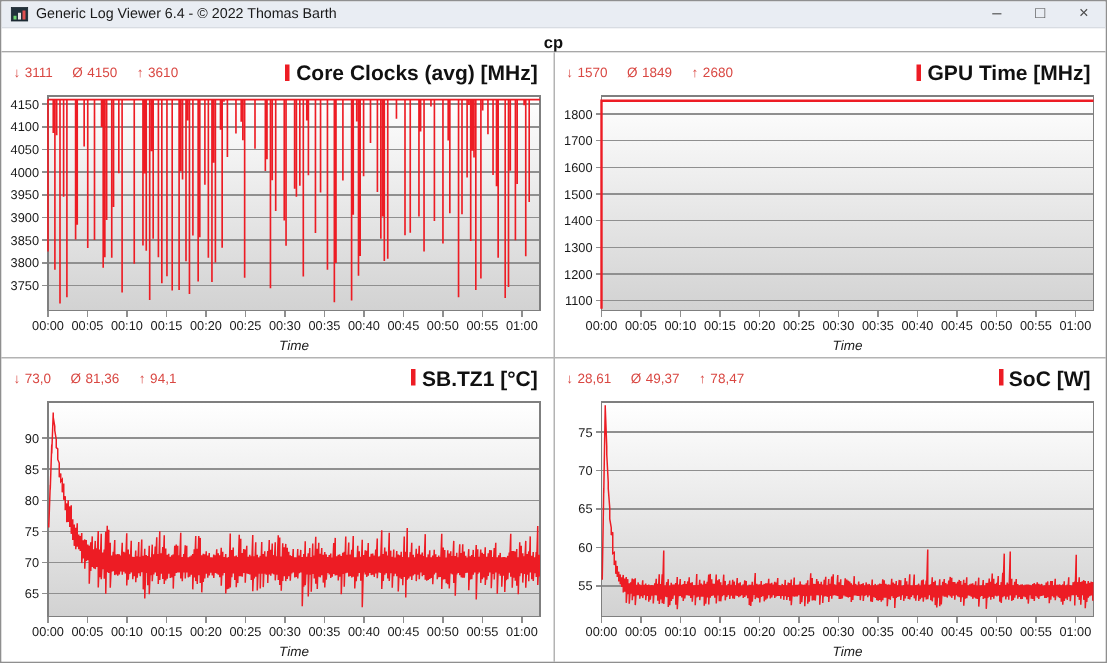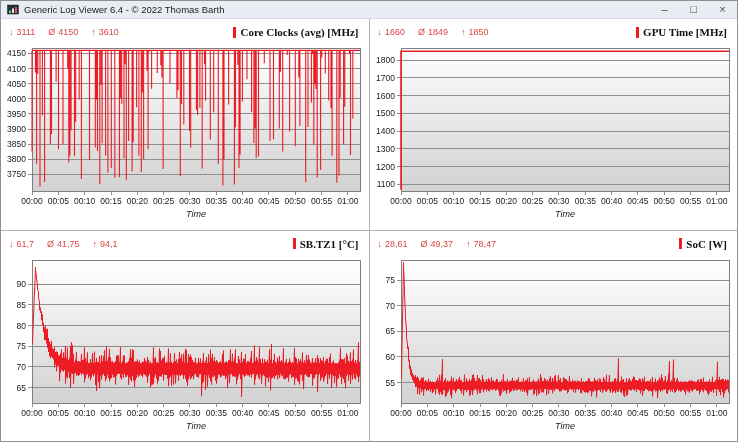--- a/index.html
+++ b/index.html
@@ -19,21 +19,21 @@
   .page-title { font-size:11px; font-weight:bold; color:#111; line-height:15px; }
   .grid { flex:1; display:grid; grid-template-columns:1fr 1fr; grid-template-rows:1fr 1fr;
           gap:1px; background:#b3b3b3; }
   .panel { background:#fff; display:flex; flex-direction:column; overflow:hidden; }
   .panel-head { height:26px; flex:0 0 auto; display:flex; align-items:center;
                 justify-content:space-between; padding:0 10px 0 8px; }
   .stats { display:flex; gap:13px; font-size:9px; }
   .stat { display:flex; gap:3px; white-space:nowrap; }
   .legend { display:flex; align-items:center; gap:4px; }
   .legend-bar { width:3px; height:11px; display:inline-block; }
-  .legend-label { font-size:11px; font-weight:bold; color:#111; white-space:nowrap;font-family:Liberation Serif, serif; }
+  .legend-label { font-size:14px; font-weight:bold; color:#111; white-space:nowrap; }
   .plot { width:100%; height:176px; flex:0 0 auto; }
   svg text { font-family:"Liberation Sans", sans-serif; }
 </style>
 </head>
 <body>
 
 <div class="window">
 
   <div class="titlebar">
     <svg class="app-icon" viewBox="0 0 12 12">
@@ -42,20 +42,23 @@
       <rect x="5" y="4.5" width="2" height="4.5" fill="#e8e8e8"></rect>
       <rect x="8" y="3" width="2" height="6" fill="#e05050"></rect>
     </svg>
     <span class="title-text">Generic Log Viewer 6.4 - © 2022 Thomas Barth</span>
     <span class="tb-spacer"></span>
     <span class="tb-btn">–</span>
     <span class="tb-btn">□</span>
     <span class="tb-btn">×</span>
   </div>
 
+  <div class="page-header">
+    <span class="page-title">cp</span>
+  </div>
 
   <div class="grid">
 
     <section class="panel">
       <div class="panel-head">
         <div class="stats stats-red" style="color: rgb(217, 71, 66);">
           <span class="stat">
               <span>↓</span>
               <span>3111</span>
             </span>
@@ -133,29 +136,29 @@
             <text x="195.0" y="172" text-anchor="middle" font-size="9" font-style="italic" fill="#1a1a1a">Time</text>
             <path d="M31,5.4 H359.0 M31.0,5.4 V106.7 M34.5,5.4 V27.6 M35.6,5.4 V118.8 M36.8,5.4 V29.1 M39.0,5.4 V141.4 M41.4,5.4 V70.2 M43.6,5.4 V137.1 M49.4,5.4 V98.7 M50.5,5.4 V88.9 M55.1,5.4 V36.7 M57.5,5.4 V104.3 M62.0,5.4 V99.0 M66.7,5.4 V23.6 M67.8,5.4 V117.5 M68.9,5.4 V110.5 M70.1,5.4 V85.6 M73.5,5.4 V110.9 M74.7,5.4 V77.0 M78.2,5.4 V54.5 M80.4,5.4 V134.0 M88.5,5.4 V114.9 M94.3,5.4 V102.6 M95.4,5.4 V54.7 M96.5,5.4 V106.1 M98.8,5.4 V139.0 M100.0,5.4 V39.8 M101.1,5.4 V98.2 M104.6,5.4 V110.5 M106.9,5.4 V127.8 M110.3,5.4 V123.1 M113.8,5.4 V132.7 M118.4,5.4 V132.3 M119.5,5.4 V53.1 M120.7,5.4 V58.7 M123.0,5.4 V113.2 M124.1,5.4 V19.3 M125.3,5.4 V135.0 M127.6,5.4 V96.0 M131.1,5.4 V126.6 M132.2,5.4 V97.2 M135.6,5.4 V62.2 M137.9,5.4 V110.8 M140.3,5.4 V127.0 M141.4,5.4 V47.5 M142.6,5.4 V114.0 M146.0,5.4 V25.5 M147.1,5.4 V104.2 M148.3,5.4 V6.8 M150.6,5.4 V43.7 M156.3,5.4 V28.0 M159.8,5.4 V20.2 M160.9,5.4 V32.5 M162.1,5.4 V124.1 M169.0,5.4 V38.2 M175.9,5.4 V53.0 M177.0,5.4 V45.2 M179.3,5.4 V131.2 M180.5,5.4 V59.2 M182.8,5.4 V79.6 M188.5,5.4 V86.0 M189.7,5.4 V102.8 M195.4,5.4 V64.9 M196.6,5.4 V70.1 M198.9,5.4 V62.8 M201.2,5.4 V123.4 M203.5,5.4 V19.3 M204.6,5.4 V55.8 M209.3,5.4 V94.4 M212.7,5.4 V67.3 M217.3,5.4 V118.8 M221.9,5.4 V140.5 M223.0,5.4 V114.4 M227.6,5.4 V59.4 M233.4,5.4 V139.4 M234.5,5.4 V82.2 M236.8,5.4 V20.0 M238.0,5.4 V122.8 M239.1,5.4 V109.6 M241.4,5.4 V56.5 M246.0,5.4 V34.3 M250.6,5.4 V67.0 M252.9,5.4 V98.1 M254.1,5.4 V83.4 M255.2,5.4 V113.0 M257.5,5.4 V111.5 M263.3,5.4 V18.2 M269.0,5.4 V95.9 M272.5,5.4 V94.2 M278.3,5.4 V83.4 M279.4,5.4 V26.7 M281.7,5.4 V106.7 M286.3,5.4 V10.0 M288.6,5.4 V86.4 M294.3,5.4 V101.3 M297.8,5.4 V32.6 M298.9,5.4 V81.1 M304.7,5.4 V137.2 M307.0,5.4 V81.9 M310.4,5.4 V57.4 M311.6,5.4 V9.0 M312.8,5.4 V99.6 M313.9,5.4 V39.5 M315.0,5.4 V44.0 M316.2,5.4 V132.4 M319.6,5.4 V124.7 M320.8,5.4 V12.6 M324.3,5.4 V28.5 M327.7,5.4 V55.6 M330.0,5.4 V63.2 M331.1,5.4 V110.8 M335.8,5.4 V137.7 M338.0,5.4 V130.4 M339.2,5.4 V52.8 M342.6,5.4 V99.1 M343.8,5.4 V61.7 M348.4,5.4 V9.1 M349.5,5.4 V109.9 M351.8,5.4 V73.6" stroke="#ed1c24" stroke-width="1.1" fill="none"></path>
           </svg></div>
     </section>
 
     <section class="panel">
       <div class="panel-head">
         <div class="stats stats-red" style="color: rgb(217, 71, 66);">
           <span class="stat">
               <span>↓</span>
-              <span>1660</span>
+              <span>1570</span>
             </span>
           <span class="stat">
               <span>Ø</span>
               <span>1849</span>
             </span>
           <span class="stat">
               <span>↑</span>
-              <span>1850</span>
+              <span>2680</span>
             </span>
         </div>
         <div class="legend">
           <span class="legend-bar" style="background: rgb(237, 28, 36);"></span>
           <span class="legend-label">GPU Time [MHz]</span>
         </div>
       </div>
       <div class="plot"><svg width="368" height="176" viewBox="0 0 368 176">
             <defs>
               <linearGradient id="bg1" x1="0" y1="0" x2="0" y2="1">
@@ -214,25 +217,25 @@
             <text x="195.0" y="172" text-anchor="middle" font-size="9" font-style="italic" fill="#1a1a1a">Time</text>
             <path d="M31.0,144.8 L31.0,6.2 L359.0,6.2" stroke="#ed1c24" stroke-width="1.6" fill="none"></path>
           </svg></div>
     </section>
 
     <section class="panel">
       <div class="panel-head">
         <div class="stats stats-red" style="color: rgb(217, 71, 66);">
           <span class="stat">
               <span>↓</span>
-              <span>61,7</span>
+              <span>73,0</span>
             </span>
           <span class="stat">
               <span>Ø</span>
-              <span>41,75</span>
+              <span>81,36</span>
             </span>
           <span class="stat">
               <span>↑</span>
               <span>94,1</span>
             </span>
         </div>
         <div class="legend">
           <span class="legend-bar" style="background: rgb(237, 28, 36);"></span>
           <span class="legend-label">SB.TZ1 [°C]</span>
         </div>

